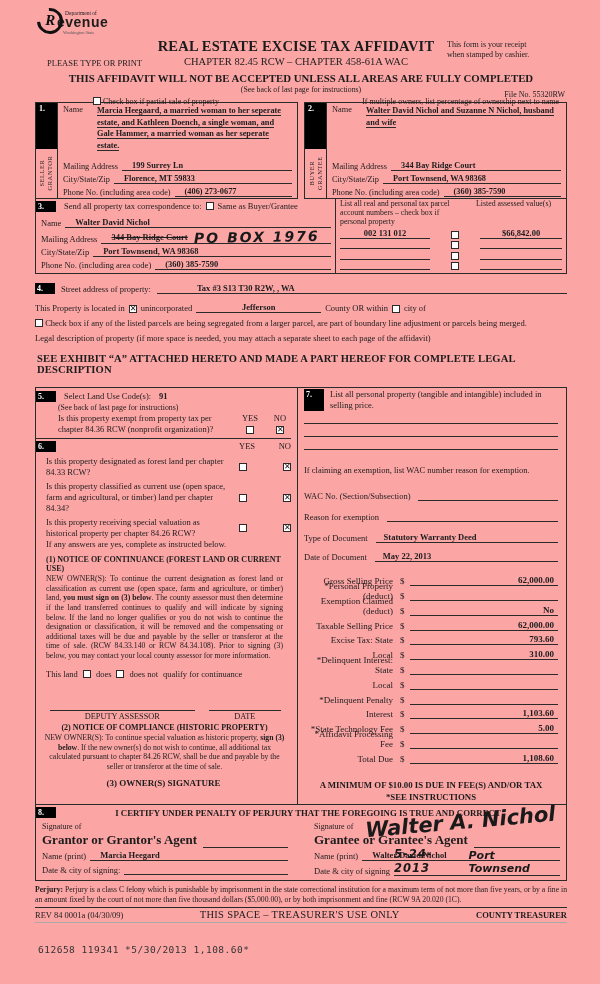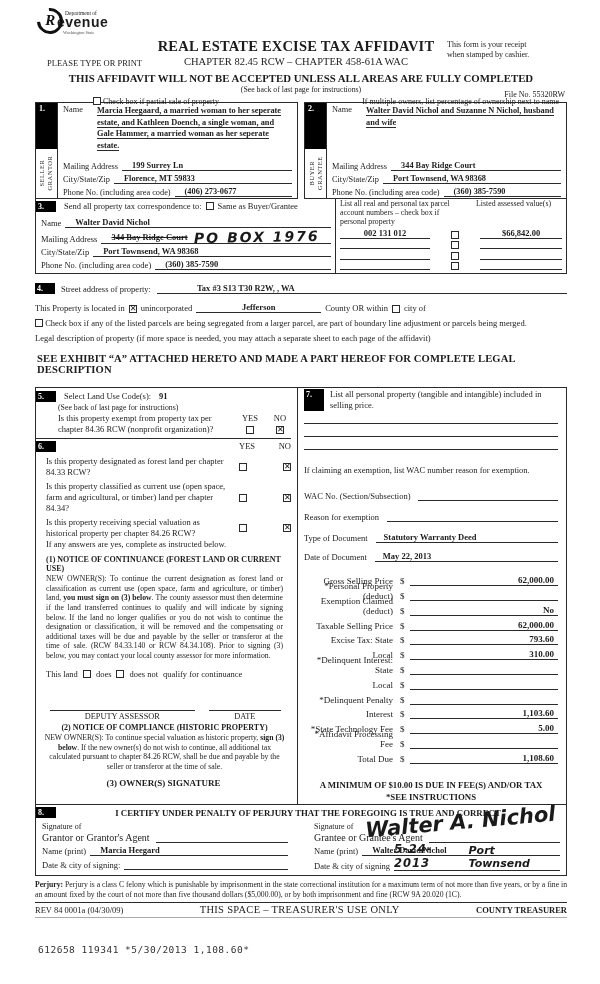--- a/index.html
+++ b/index.html
@@ -1,19 +1,19 @@
 <!DOCTYPE html>
 <html><head>
 <meta charset="utf-8">
 <style>
   * { margin:0; padding:0; box-sizing:border-box; }
   body { background:#888; }
   .page {
     position:relative; width:600px; height:984px; margin:0 auto;
-    background:#ffffff; color:#1c1c1c;
+    background:#fca5a5; color:#1c1c1c;
     font-family:"Liberation Serif", serif; font-size:8.5px; overflow:hidden;
   }
   .content { position:absolute; left:35px; right:33px; top:6px; }
   .b { font-weight:bold; }
   .ul { border-bottom:1px solid #2a2a2a; }
   .fill { flex:1; }
   .cb { display:inline-block; width:8px; height:8px; border:1px solid #2a2a2a;
         background:#fff; position:relative; vertical-align:-1px; flex:0 0 auto; }
   .cb.checked::after { content:"✕"; position:absolute; left:0px; top:-2px; font-size:8px; color:#1c1c1c; }
   .tab { background:#000; color:#fff; font-weight:bold; font-size:8px; padding:1px 2px;
@@ -127,21 +127,21 @@
   .mrow .mval { flex:0 0 148px; border-bottom:1px solid #2a2a2a; text-align:right; font-weight:bold; padding-right:4px; }
   .min-note { text-align:center; font-weight:bold; font-size:8.8px; margin-top:16px; line-height:1.35; }
   
   .sec8 { border:1px solid #2a2a2a; border-top:none; padding:2px 6px 4px 0; }
   .sec8-head { display:flex; align-items:center; }
   .sec8-head .cert { flex:1; text-align:center; font-weight:bold; font-size:8.8px; }
   .sigcols { display:flex; gap:26px; margin-top:4px; padding-left:6px; }
   .sigcol { flex:1; position:relative; }
   .sigcol .sl { font-size:8px; line-height:1.2; }
   .sigcol .row2 { display:flex; align-items:flex-end; }
-  .sigcol .row2 .who { font-weight:normal; font-size:10px; flex:0 0 auto; padding-right:6px; }
+  .sigcol .row2 .who { font-weight:bold; font-size:13px; flex:0 0 auto; padding-right:6px; }
   .sigcol .row2 .ul { flex:1; height:10px; }
   .sigcol .frow { height:13.5px; }
   .signature { position:absolute; right:4px; top:-12px; font-size:21px; transform:rotate(-5deg);
                white-space:nowrap; font-weight:bold; }
   .hand-date { font-weight:bold; font-size:11.5px; letter-spacing:1px; }
   .hand-city { font-weight:bold; font-size:11px; }
   .datecells { display:flex; flex:1; border-bottom:1px solid #2a2a2a; justify-content:space-around; align-items:flex-end; }
   
   .perjury { margin-top:4px; font-size:7.7px; line-height:1.3; border-bottom:1.5px solid #2a2a2a; padding-bottom:2px; }
   .footrow { display:flex; align-items:center; margin-top:1px; border-bottom:1px solid #aaa; padding-bottom:2px; }

